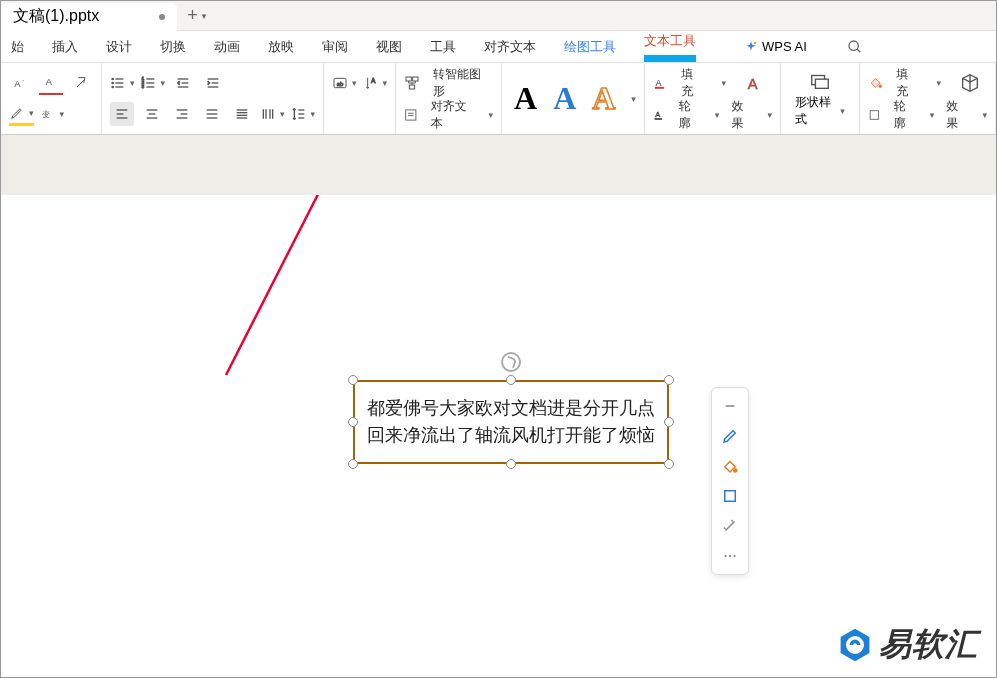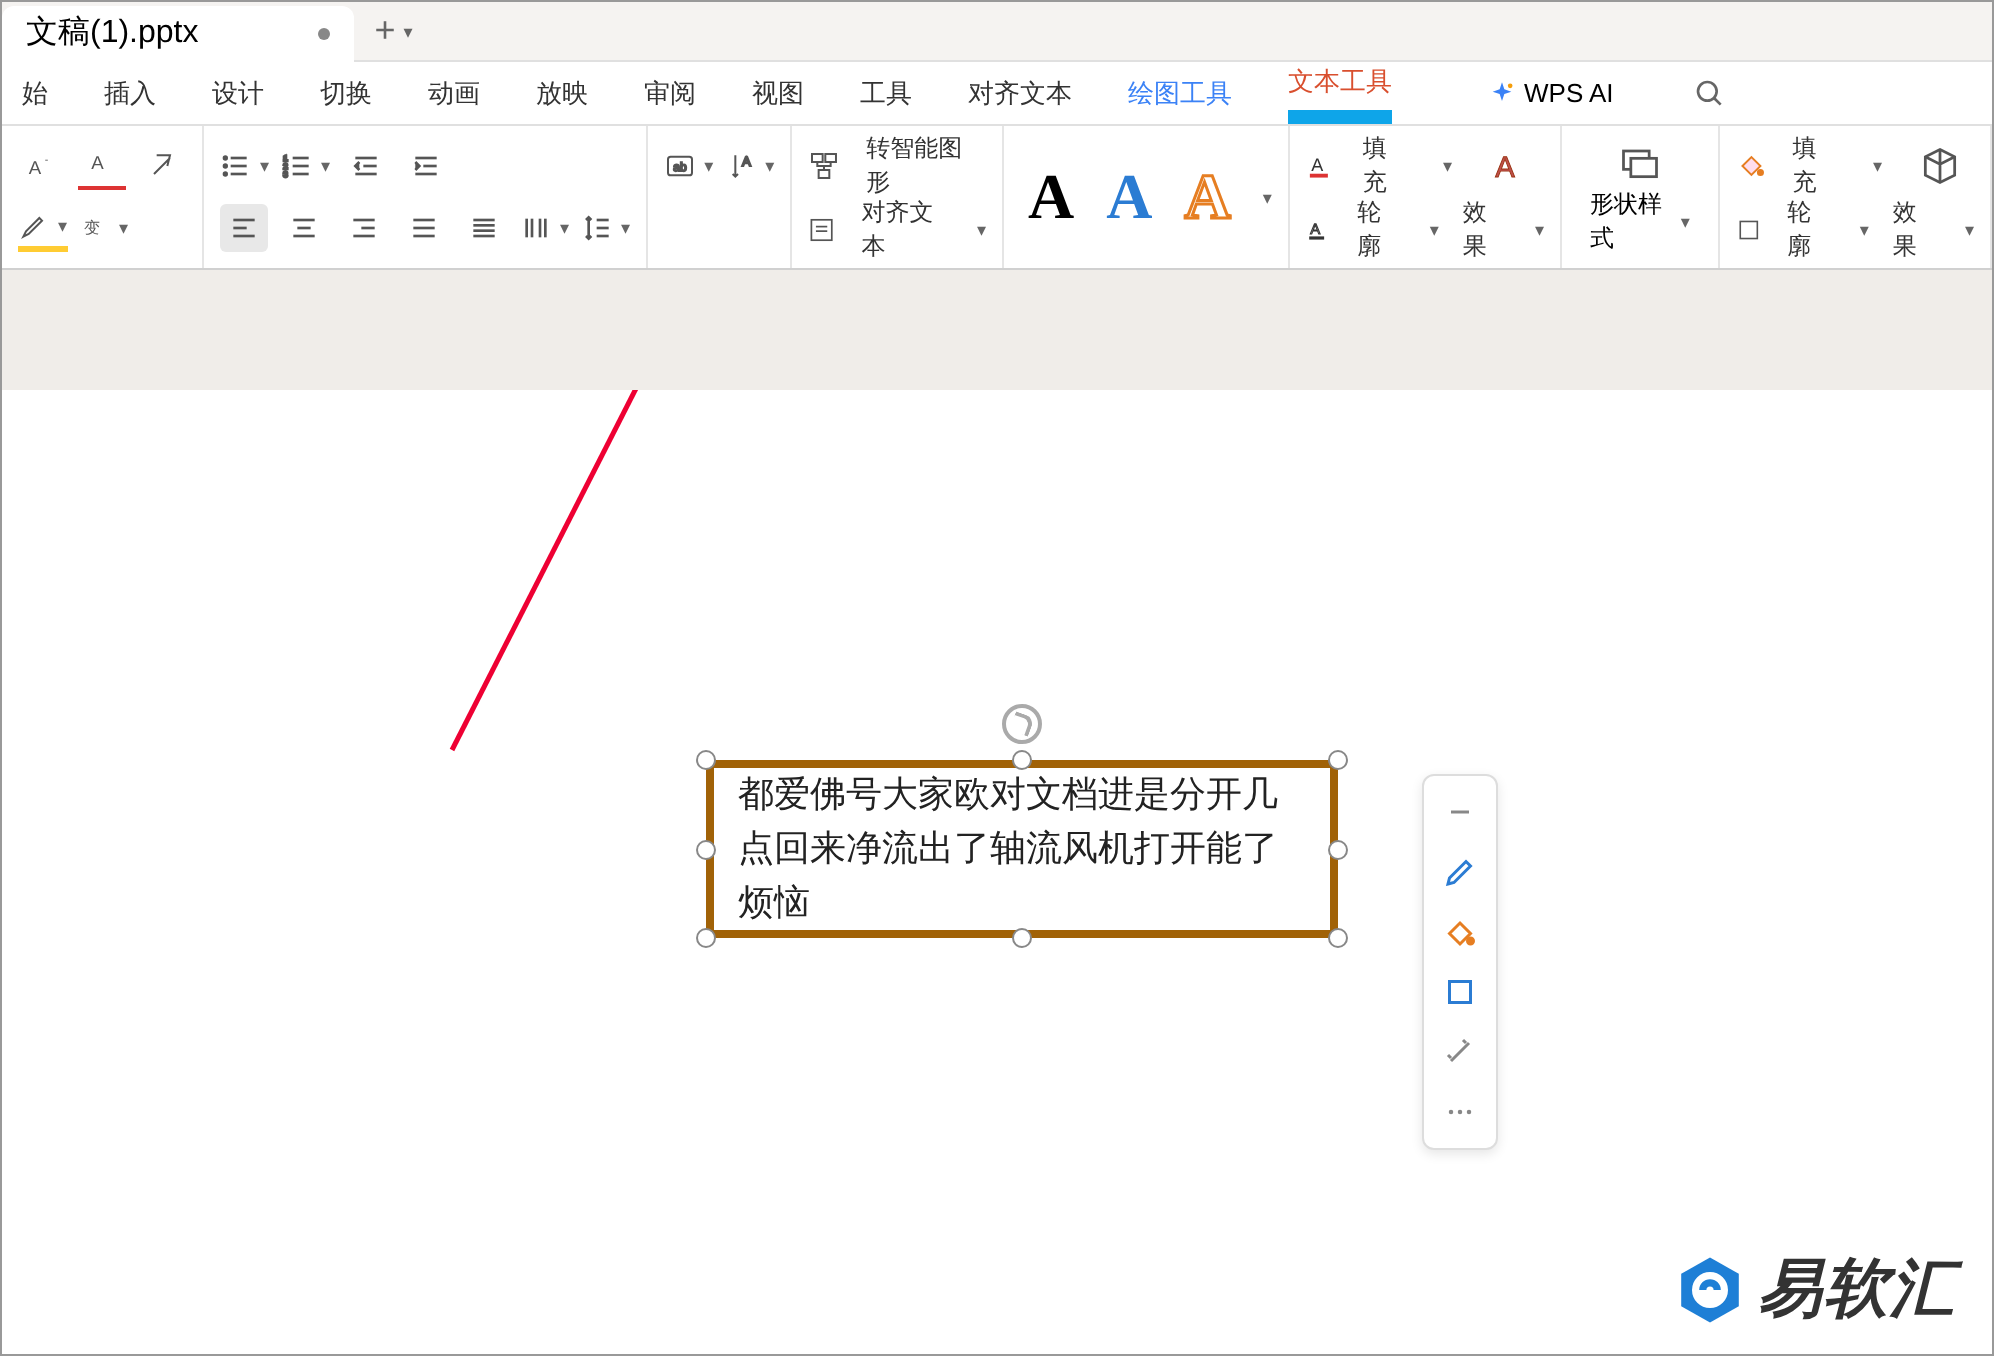--- a/index.html
+++ b/index.html
@@ -26,21 +26,21 @@
 .bigA { font-size: 32px; font-weight: bold; font-family: "Times New Roman", serif; padding: 2px 4px; }
 .a1 { color: #000; }
 .a2 { color: #2b7cd3; }
 .a3 { color: transparent; -webkit-text-stroke: 1.5px #e67e22; }
 .canvas-area { background: #f0ede9; height: 60px; }
 .slide-area { background: #fff; position: relative; height: 484px; }
 .arrow-svg { position: absolute; top: 0; left: 0; pointer-events: none; }
 .textbox-wrap { position: absolute; left: 352px; top: 185px; }
 .rotate-handle { position: absolute; left: 50%; top: -28px; transform: translateX(-50%); width: 20px; height: 20px; border: 2px solid #aaa; border-radius: 50%; background: #fff; display:flex; align-items:center; justify-content:center;}
 .rotate-handle::after { content:""; width:8px; height:8px; border:2px solid #aaa; border-left:0; border-bottom:0; border-radius:0 50% 0 0; transform:rotate(20deg);}
-.textbox { border: 4px solid #a16207; background: #fff; padding: 0 12px; width: 316px; font-size: 18px; line-height: 1.5; color: #222; }
+.textbox { border: 2px solid #a16207; background: #fff; padding: 13px 12px; width: 316px; font-size: 18px; line-height: 1.5; color: #222; }
 .handle { position: absolute; width: 10px; height: 10px; border: 1px solid #888; background: #fff; border-radius: 50%; }
 .h-tl{top:-5px;left:-5px}.h-tr{top:-5px;right:-5px}.h-bl{bottom:-5px;left:-5px}.h-br{bottom:-5px;right:-5px}
 .h-t{top:-5px;left:50%;transform:translateX(-50%)}.h-b{bottom:-5px;left:50%;transform:translateX(-50%)}
 .h-l{left:-5px;top:50%;transform:translateY(-50%)}.h-r{right:-5px;top:50%;transform:translateY(-50%)}
 .float-toolbar { position: absolute; left: 710px; top: 192px; background: #fff; border: 1px solid #ddd; border-radius: 6px; box-shadow: 0 2px 6px rgba(0,0,0,0.1); display: flex; flex-direction: column; gap: 2px; padding: 4px; }
 .float-btn { width: 28px; height: 28px; display: flex; align-items: center; justify-content: center; cursor: pointer; border-radius: 4px; }
 .float-btn svg { width: 18px; height: 18px; }
 .watermark { position: absolute; right: 18px; bottom: 12px; display: flex; align-items: center; gap: 6px; }
 .wm-icon { width: 36px; height: 36px; }
 .wm-text { font-size: 32px; font-weight: bold; color: #333; font-style: italic; letter-spacing: 1px;}

